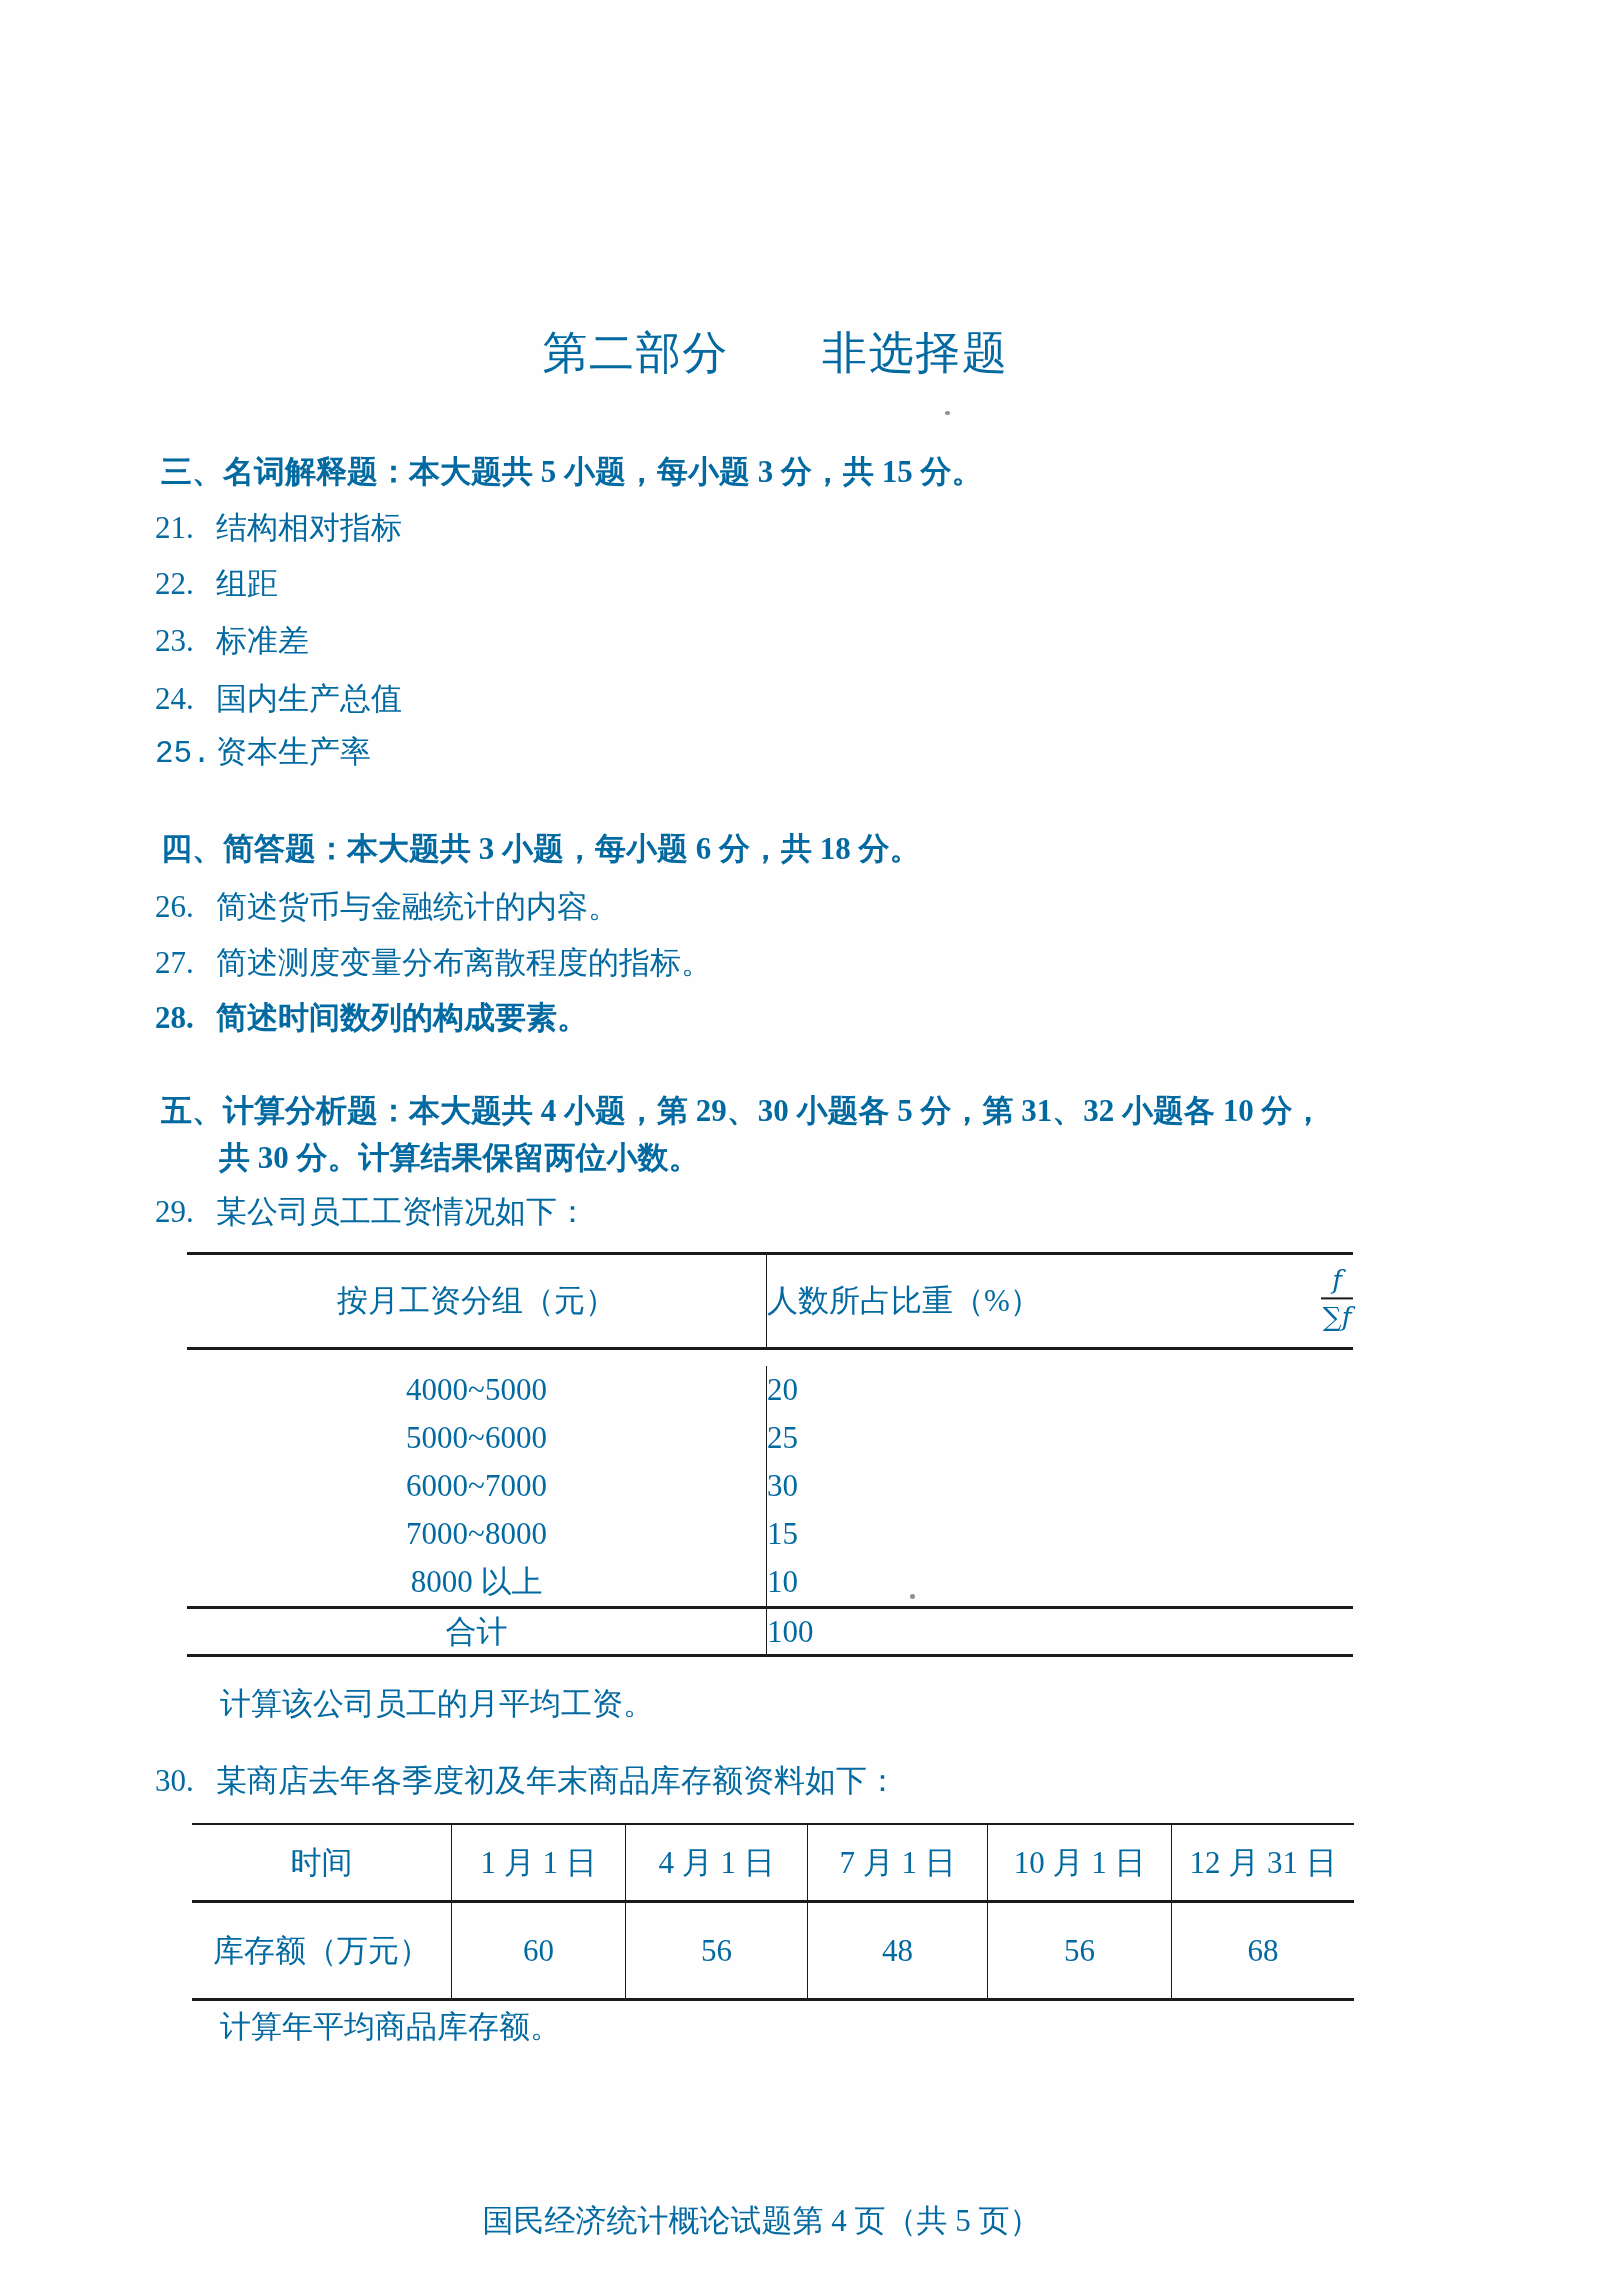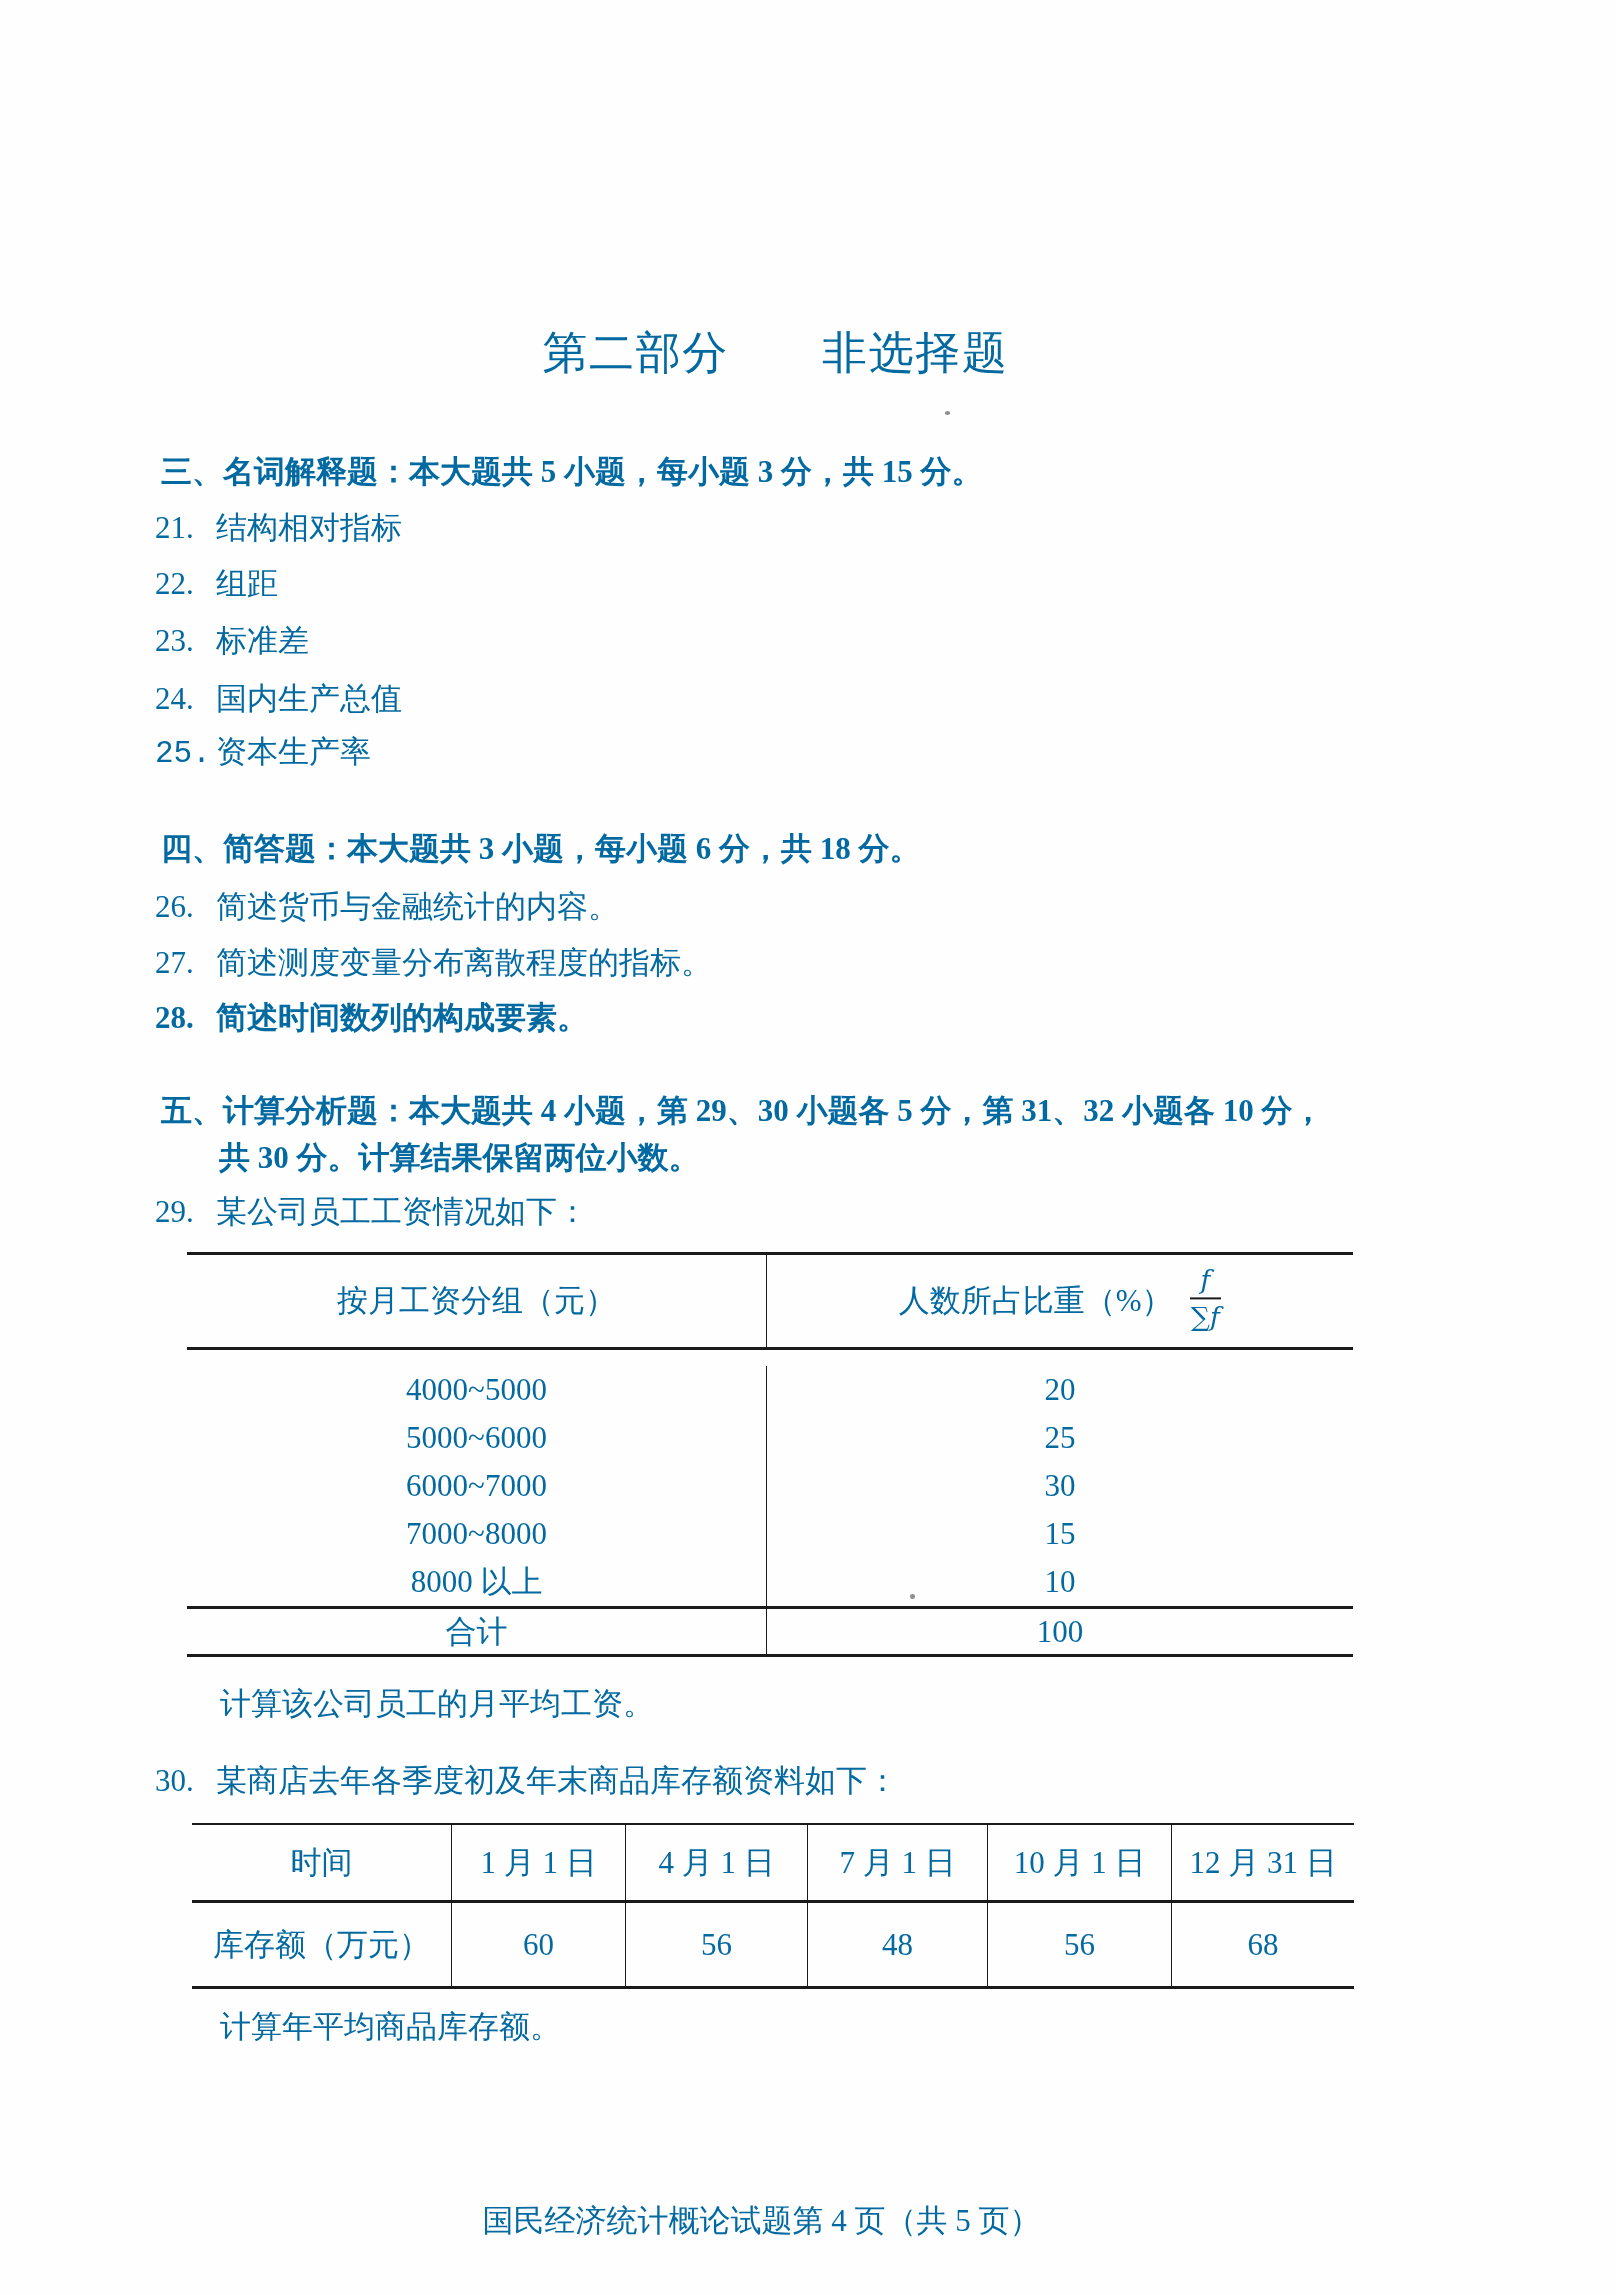--- a/index.html
+++ b/index.html
@@ -38,41 +38,41 @@
   .t1-total {
     height: 51px;
     border-top: 3.1px solid #1a1a1a;
     border-bottom: 3.9px solid #1a1a1a;
   }
   .t1-c1, .t1-c2 {
     display: flex; align-items: center; justify-content: center;
     font-size: 31px;
   }
   .t1-c1 { width: 580px; border-right: 1.6px solid #1a1a1a; }
-  .t1-c2 { width: 586px; }
+  .t1-c2 { width: 586px; justify-content: space-between; }
   .fraction {
     display: inline-flex; flex-direction: column; align-items: center;
     margin-left: 17px; transform: translateY(-1.6px);
     font-family: "DejaVu Serif", serif; font-style: italic;
   }
   .frac-num {
     font-size: 26.4px; line-height: 31px;
     border-bottom: 2.3px solid #1a1a1a;
     padding: 0 11px 1.6px 11px;
   }
   .frac-den { font-size: 26.4px; line-height: 34px; padding-top: 1.6px; }
   
   .table2 { position: absolute; left: 192px; top: 1823px; width: 1162px; }
   .t2-row { display: flex; }
   .t2-header {
     height: 80px;
     border-top: 2.3px solid #1a1a1a;
     border-bottom: 3.9px solid #1a1a1a;
   }
-  .t2-body { height: 86px; border-bottom: 3.9px solid #1a1a1a; }
+  .t2-body { height: 98px; border-bottom: 3.9px solid #1a1a1a; }
   .t2-cell {
     display: flex; align-items: center; justify-content: center;
     font-size: 31px;
   }
   .t2-cell.inner { border-right: 1.6px solid #1a1a1a; }
   .w0 { width: 260px; } .w1 { width: 174px; } .w2 { width: 182px; }
   .w3 { width: 180px; } .w4 { width: 184px; } .w5 { width: 182px; }
   .footer {
     top: 2201px; left: 0; width: 100%;
     text-align: center; padding-right: 93px;

